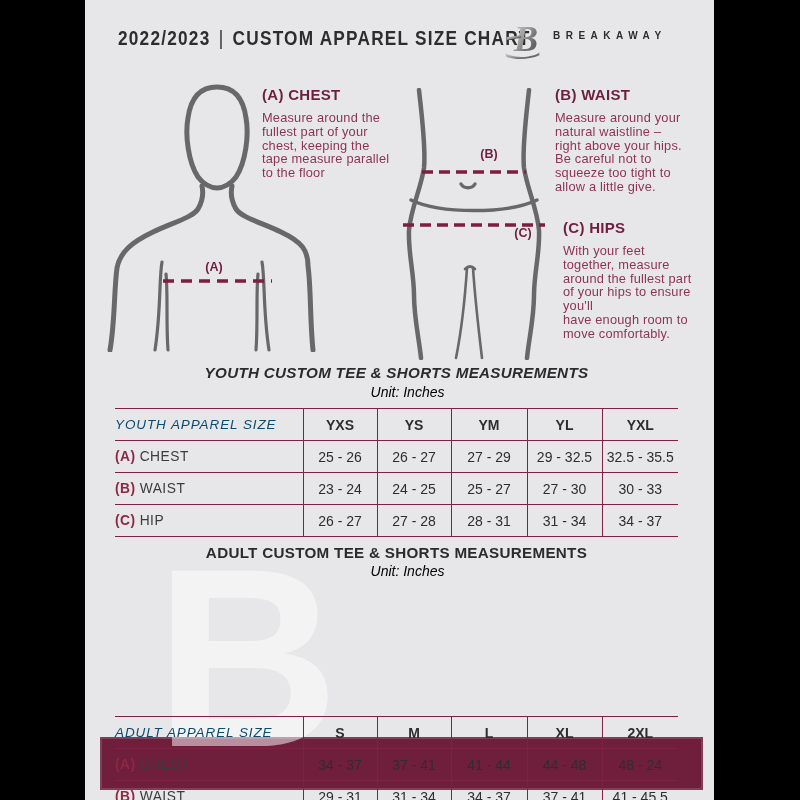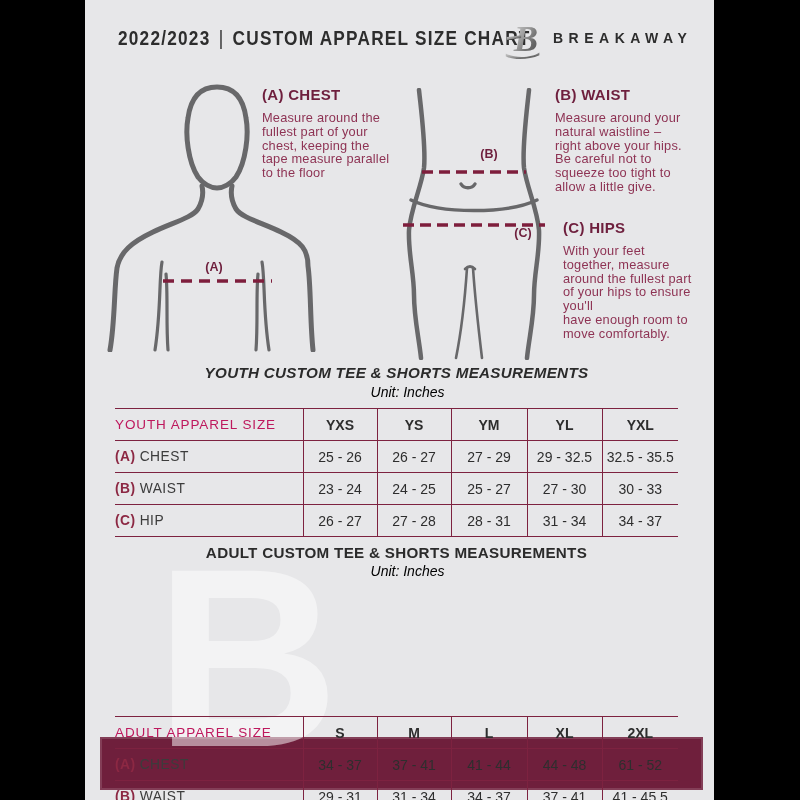--- a/index.html
+++ b/index.html
@@ -14,21 +14,21 @@
   .abs{position:absolute;}
 
   
   .hdr-title{
     left:33px;top:26px;white-space:nowrap;
     font-size:21px;font-weight:700;letter-spacing:1.5px;color:#2d2d2d;
     transform:scaleX(.82);transform-origin:left center;
   }
   .hdr-title .divider{margin:0 10px;font-weight:400;color:#2d2d2d;}
   .brand{
-    left:468px;top:30px;font-size:14px;font-weight:700;letter-spacing:5.5px;color:#2d2d2d;white-space:nowrap;
+    left:468px;top:30px;font-size:10px;font-weight:700;letter-spacing:5.5px;color:#2d2d2d;white-space:nowrap;
   }
   .logo{left:415px;top:15px;width:48px;height:48px;}
 
   
   .note-block{width:170px;}
   .note-h{font-size:15px;font-weight:700;color:#6e1f3d;letter-spacing:.3px;margin-bottom:8px;}
   .note-b{
     font-size:12.8px;color:#8e3354;line-height:13.8px;
     white-space:pre-line;letter-spacing:.2px;
   }
@@ -52,21 +52,21 @@
     background:transparent;position:relative;z-index:2;
   }
   table.size-table tr{border-top:1.7px solid #7d2240;}
   table.size-table{border-bottom:1.7px solid #7d2240;}
   table.size-table th, table.size-table td{
     height:31px;padding:0;border:0;vertical-align:middle;
   }
   table.size-table th + th, table.size-table td + td{border-left:1.5px solid #7d2240;}
   .label-h{
     text-align:left;padding-left:13px;font-weight:400;font-size:13.5px;
-    letter-spacing:.9px;color:#be185d;
+    letter-spacing:.9px;color:#0c4a6e;font-style:italic;
   }
   th.size{font-weight:700;font-size:14px;color:#2d2d2d;text-align:center;}
   td.rowlabel{
     text-align:left;padding-left:13px;font-size:13.8px;color:#3c3c3c;letter-spacing:.5px;
   }
   td.rowlabel .key{color:#8c2843;font-weight:700;margin-right:4px;}
   td.val{text-align:center;font-size:14px;color:#2e2e2e;}
 
   
   .watermark{
@@ -239,21 +239,21 @@
           <th class="size">2XL</th>
         </tr>
     </thead>
     <tbody>
         <tr>
           <td class="rowlabel"><span class="key">(A)</span>CHEST</td>
           <td class="val">34 - 37</td>
           <td class="val">37 - 41</td>
           <td class="val">41 - 44</td>
           <td class="val">44 - 48</td>
-          <td class="val">61 - 52</td>
+          <td class="val">48 - 24</td>
         </tr>
         <tr>
           <td class="rowlabel"><span class="key">(B)</span>WAIST</td>
           <td class="val">29 - 31</td>
           <td class="val">31 - 34</td>
           <td class="val">34 - 37</td>
           <td class="val">37 - 41</td>
           <td class="val">41 - 45.5</td>
         </tr>
       </tbody>

